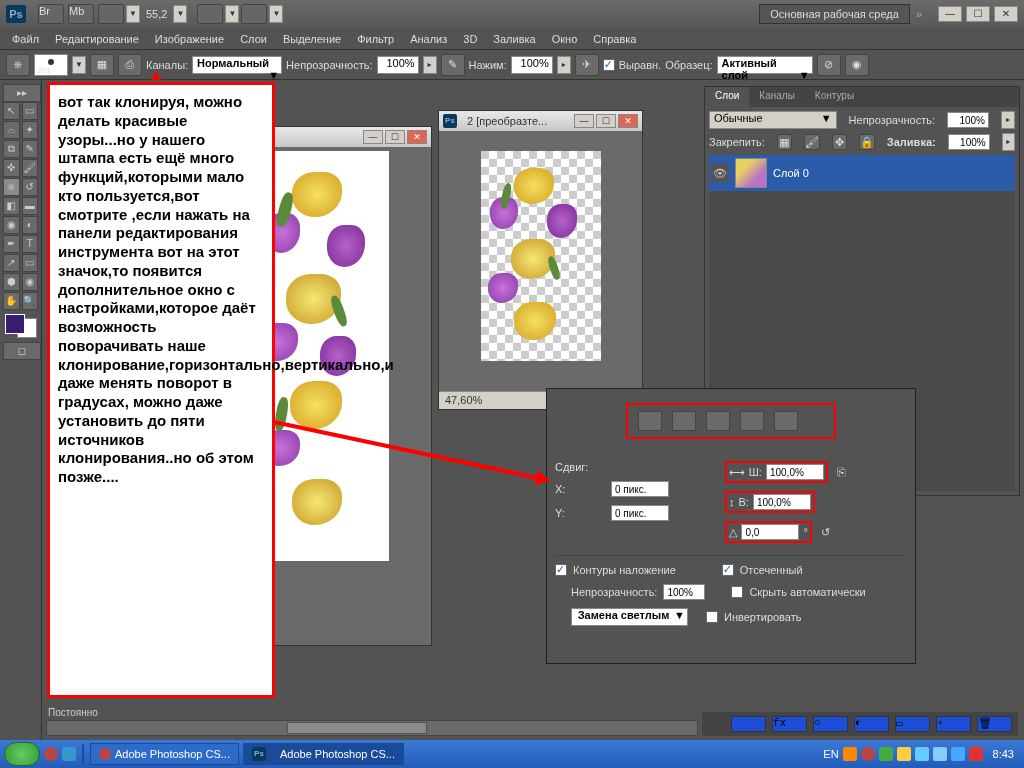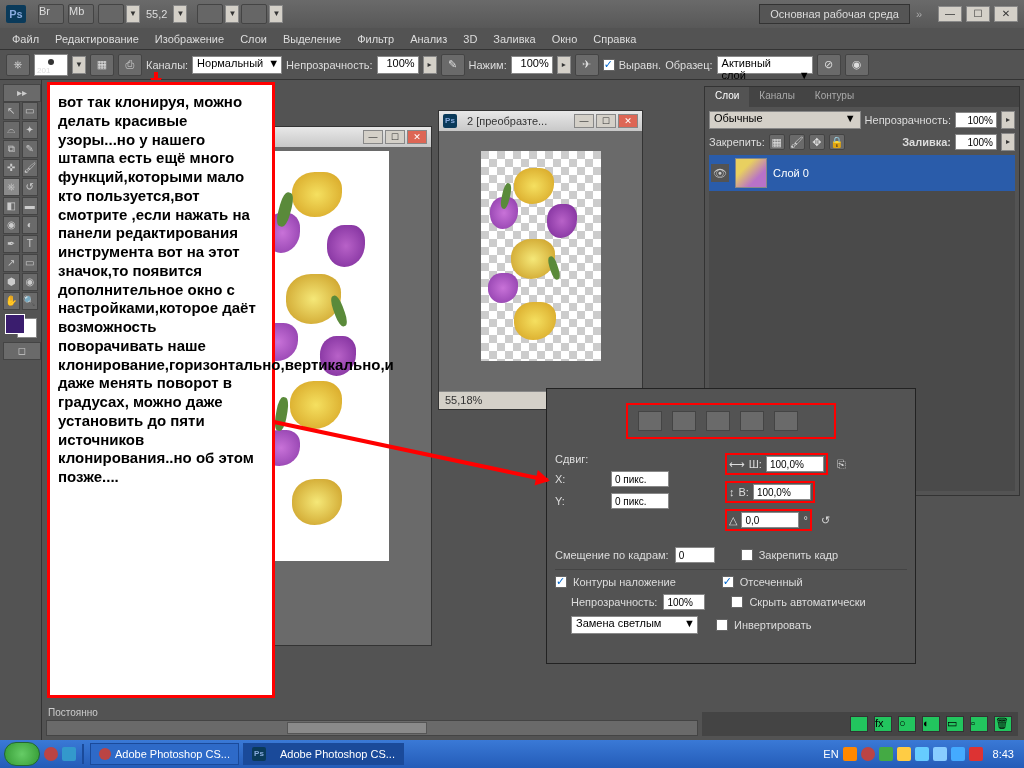--- a/index.html
+++ b/index.html
@@ -15,21 +15,21 @@
 .win-controls { display: flex; gap: 4px; margin-left: 10px; }
 .win-ctrl { width: 24px; height: 16px; background: #d4d0c8; border: 1px solid #888; font-size: 10px; text-align: center; line-height: 14px; color: #333; }
 
 
 .menubar { height: 22px; background: #535353; display: flex; align-items: center; padding: 0 4px; border-bottom: 1px solid #333; }
 .menu-item { color: #ddd; padding: 3px 8px; }
 
 
 .optionsbar { height: 30px; background: #535353; display: flex; align-items: center; padding: 0 6px; border-bottom: 1px solid #333; color: #ddd; gap: 4px; position: relative;}
 .opt-icon { width: 24px; height: 22px; background: #6a6a6a; border: 1px solid #444; border-radius: 2px; display:flex;align-items:center;justify-content:center;}
-.opt-select { background: #fff; border: 1px solid #888; height: 18px; padding: 0 16px 0 4px; color: #000; position: relative; }
+.opt-select { background: #fff; border: 1px solid #888; height: 18px; padding: 0 16px 0 4px; color: #000; position: relative; font-weight: bold; }
 .opt-input { background: #fff; border: 1px solid #888; width: 42px; height: 18px; padding: 0 3px; color: #000; text-align: right; }
 .arrow-btn { width: 14px; height: 18px; background: #d4d0c8; border: 1px solid #888; font-size: 8px; text-align: center; line-height: 16px; color: #333;}
 .checkbox { width: 12px; height: 12px; background: #fff; border: 1px solid #666; display: inline-block; vertical-align: middle; position: relative; }
 .checkbox.checked::after { content: "✓"; position: absolute; top: -2px; left: 0; color: #06c; font-size: 11px; }
 .red-arrow-down { position: absolute; left: 150px; top: 28px; width: 0; height: 0; border-left: 6px solid transparent; border-right: 6px solid transparent; border-top: 10px solid #f00;}
 .red-arrow-down::before { content:""; position:absolute; left:-2px; top:-16px; width:4px; height:8px; background:#f00;}
 
 
 .main { position: absolute; top: 80px; left: 0; right: 0; bottom: 28px; background: #535353; }
 .toolbox { position: absolute; left: 0; top: 0; width: 42px; bottom: 0; background: #535353; border-right: 1px solid #333; padding: 4px 2px; }
@@ -59,52 +59,52 @@
 .doc2 .canvas { width: 120px; height: 210px; margin: 20px auto 0; }
 .zoom-status { position:absolute; bottom:0; left:0; right:0; height:18px; background:#d4d0c8; border-top:1px solid #888; padding:2px 6px; font-size:10px; color:#333;}
 
 
 .panels { position: absolute; right: 4px; top: 6px; width: 316px; }
 .panel { background: #535353; border: 1px solid #333; margin-bottom: 4px; }
 .panel-tabs { display: flex; background: #444; height: 20px; }
 .ptab { padding: 3px 10px; color: #aaa; font-size: 10px; }
 .ptab.active { background: #535353; color: #fff; }
 .panel-body { padding: 4px; color: #ddd; font-size: 10px; }
-.panel-row { display: flex; align-items: center; gap: 4px; margin-bottom: 4px; }
+.panel-row { display: flex; align-items: center; gap: 12px; margin-bottom: 4px; }
 .panel-select { background:#d4d0c8; border:1px solid #888; height:18px; padding:0 4px; flex:1; color:#000; }
 .panel-input { background:#fff; border:1px solid #888; width:42px; height:16px; padding:0 3px; color:#000; text-align:right; font-size:10px;}
 .layer-row { display:flex; align-items:center; background:#2a5caa; height:36px; padding:2px; gap:6px;}
 .layer-eye { width:18px; height:18px; background:#535353; color:#ccc; text-align:center; line-height:18px;}
 .layer-thumb { width:32px; height:30px; background:#fff; border:1px solid #888;}
 .layer-name { color:#fff; font-size:11px;}
 
 
 .clone-panel { position: absolute; left: 546px; top: 308px; width: 370px; height: 276px; background: #535353; border: 1px solid #222; z-index: 6;}
 .cp-title { height: 20px; background: #444; color: #fff; padding: 3px 8px; font-size: 11px;}
 .cp-body { padding: 8px; color: #ddd; font-size: 10px; }
 .cp-presets { display:flex; gap:10px; padding: 6px 10px; border: 2px solid #f00; width: 210px; margin: 6px auto 14px; }
 .cp-preset { width: 24px; height: 20px; background:#6a6a6a; border:1px solid #444; position:relative;}
-.cp-row { display: flex; align-items: center; gap: 6px; margin-bottom: 6px; }
+.cp-row { display: flex; align-items: center; gap: 6px; margin-bottom: 6px; margin-top: 8px; }
 .cp-label { width: 50px; color: #ddd; }
 .cp-input { background:#fff; border:1px solid #888; width:58px; height:16px; color:#000; padding:0 3px; font-size:10px; text-align:left;}
 .red-box { border: 2px solid #f00; padding: 1px 2px; display:flex; align-items:center; gap:4px;}
 
 
 .red-arrow-line { position:absolute; z-index:7; }
 .ral1 { left: 274px; top: 340px; width: 280px; height: 4px; background: linear-gradient(to right,#f00,#f00); transform: rotate(12deg); transform-origin: left;}
 .ral1::after { content:""; position:absolute; right:-2px; top:-6px; border-left:14px solid #f00; border-top:8px solid transparent; border-bottom:8px solid transparent;}
 
 
 .hscroll { position:absolute; left: 46px; right: 326px; bottom: 4px; height:16px; background:#6a6a6a; border:1px solid #444;}
 .hscroll-thumb { position:absolute; left:240px; width:140px; top:1px; bottom:1px; background:#8a8a8a; border:1px solid #555;}
 .status-left { position:absolute; left:48px; bottom:22px; color:#ccc; font-size:10px;}
 
 
 .panel-bottom { position:absolute; right:6px; bottom: 4px; width: 316px; height: 24px; background:#444; display:flex; align-items:center; justify-content:flex-end; gap:6px; padding:0 6px;}
-.pb-ic { width:18px; height:16px; background:#22c55e; border:1px solid #333;}
+.pb-ic { width:35px; height:16px; background:#1d4ed8; border:1px solid #333;font-family:Liberation Mono, monospace;}
 
 
 .taskbar { position:absolute; left:0; right:0; bottom:0; height:28px; background: linear-gradient(#3a79d6,#245cb8); display:flex; align-items:center; padding:0 4px; gap:4px;}
 .start { width:36px; height:24px; background: radial-gradient(circle,#6c6,#393); border-radius:12px; border:1px solid #263;}
 .tb-item { height:22px; background:#2e6ac8; border:1px solid #1a4a9a; padding:2px 8px; color:#fff; font-size:10px; display:flex; align-items:center; gap:4px;}
 .tb-item.active { background:#1a4a9a;}
 .tray { margin-left:auto; display:flex; align-items:center; gap:4px; color:#fff; font-size:10px;}
 .tray-ic { width:14px; height:14px; }
 .clock { color:#fff; font-size:11px; padding:0 6px;}
 
@@ -276,21 +276,21 @@
         <div class="fl-blob" style="left:28%;top:8%;width:40px;height:36px;background:radial-gradient(#f5e060,#d4a020);"></div>
         <div class="fl-blob" style="left:8%;top:22%;width:28px;height:32px;background:radial-gradient(#c872d8,#8a3aa8);"></div>
         <div class="fl-blob" style="left:55%;top:25%;width:30px;height:34px;background:radial-gradient(#b862c8,#7a2a98);"></div>
         <div class="fl-blob" style="left:25%;top:42%;width:44px;height:40px;background:radial-gradient(#f5e878,#c89820);"></div>
         <div class="fl-blob" style="left:6%;top:58%;width:30px;height:30px;background:radial-gradient(#c872d8,#8a3aa8);"></div>
         <div class="fl-blob" style="left:28%;top:72%;width:42px;height:38px;background:radial-gradient(#f5e060,#d4a020);"></div>
         <div class="fl-blob" style="left:18%;top:15%;width:8px;height:26px;background:#5a8a3a;transform:rotate(12deg);border-radius:40%;"></div>
         <div class="fl-blob" style="left:58%;top:50%;width:8px;height:24px;background:#5a8a3a;transform:rotate(-18deg);border-radius:40%;"></div>
       </div>
     </div>
-    <div class="zoom-status"><span>55,18%</span></div>
+    <div class="zoom-status"><span>47,60%</span></div>
   </div>
 
   <div class="clone-panel">
     <div class="cp-body">
       <div class="cp-presets">
         <div class="cp-preset"></div>
         <div class="cp-preset"></div>
         <div class="cp-preset"></div>
         <div class="cp-preset"></div>
         <div class="cp-preset"></div>
@@ -328,41 +328,35 @@
           <div class="cp-row">
               <span class="red-box">
                 <span>△</span>
                 <input class="cp-input" value="0,0" style="">
                 <span>°</span>
               </span>
               <span style="margin-left:3px;">↺</span>
             </div>
         </div>
       </div>
-      <div class="cp-row" style="margin-top:10px;">
-        <span>Смещение по кадрам:</span>
-        <input class="cp-input" style="width: 40px;" value="0">
-        <span style="margin-left:20px;" class="checkbox"></span>
-        <span>Закрепить кадр</span>
-      </div>
       <div style="border-top:1px solid #444;margin:6px 0;"></div>
       <div class="cp-row">
         <span class="checkbox checked"></span>
         <span>Контуры наложение</span>
         <span style="margin-left:40px;" class="checkbox checked"></span>
         <span>Отсеченный</span>
       </div>
       <div class="cp-row" style="padding-left:16px;">
         <span>Непрозрачность:</span>
         <input class="cp-input" style="width: 42px;" value="100%">
         <span style="margin-left:20px;" class="checkbox"></span>
         <span>Скрыть автоматически</span>
       </div>
       <div class="cp-row" style="padding-left:16px;">
-        <div class="opt-select" style="width:127px;font-size:10px;"><span>Замена светлым</span><span style="position:absolute;right:2px;">▼</span></div>
+        <div class="opt-select" style="width:117px;font-size:10px;text-align:center;"><span>Замена светлым</span><span style="position:absolute;right:2px;">▼</span></div>
         <span style="margin-left:12px;" class="checkbox"></span>
         <span>Инвертировать</span>
       </div>
     </div>
   </div>
 
   <div class="panels">
     <div class="panel">
       <div class="panel-tabs">
         <div class="ptab active">Слои</div>

